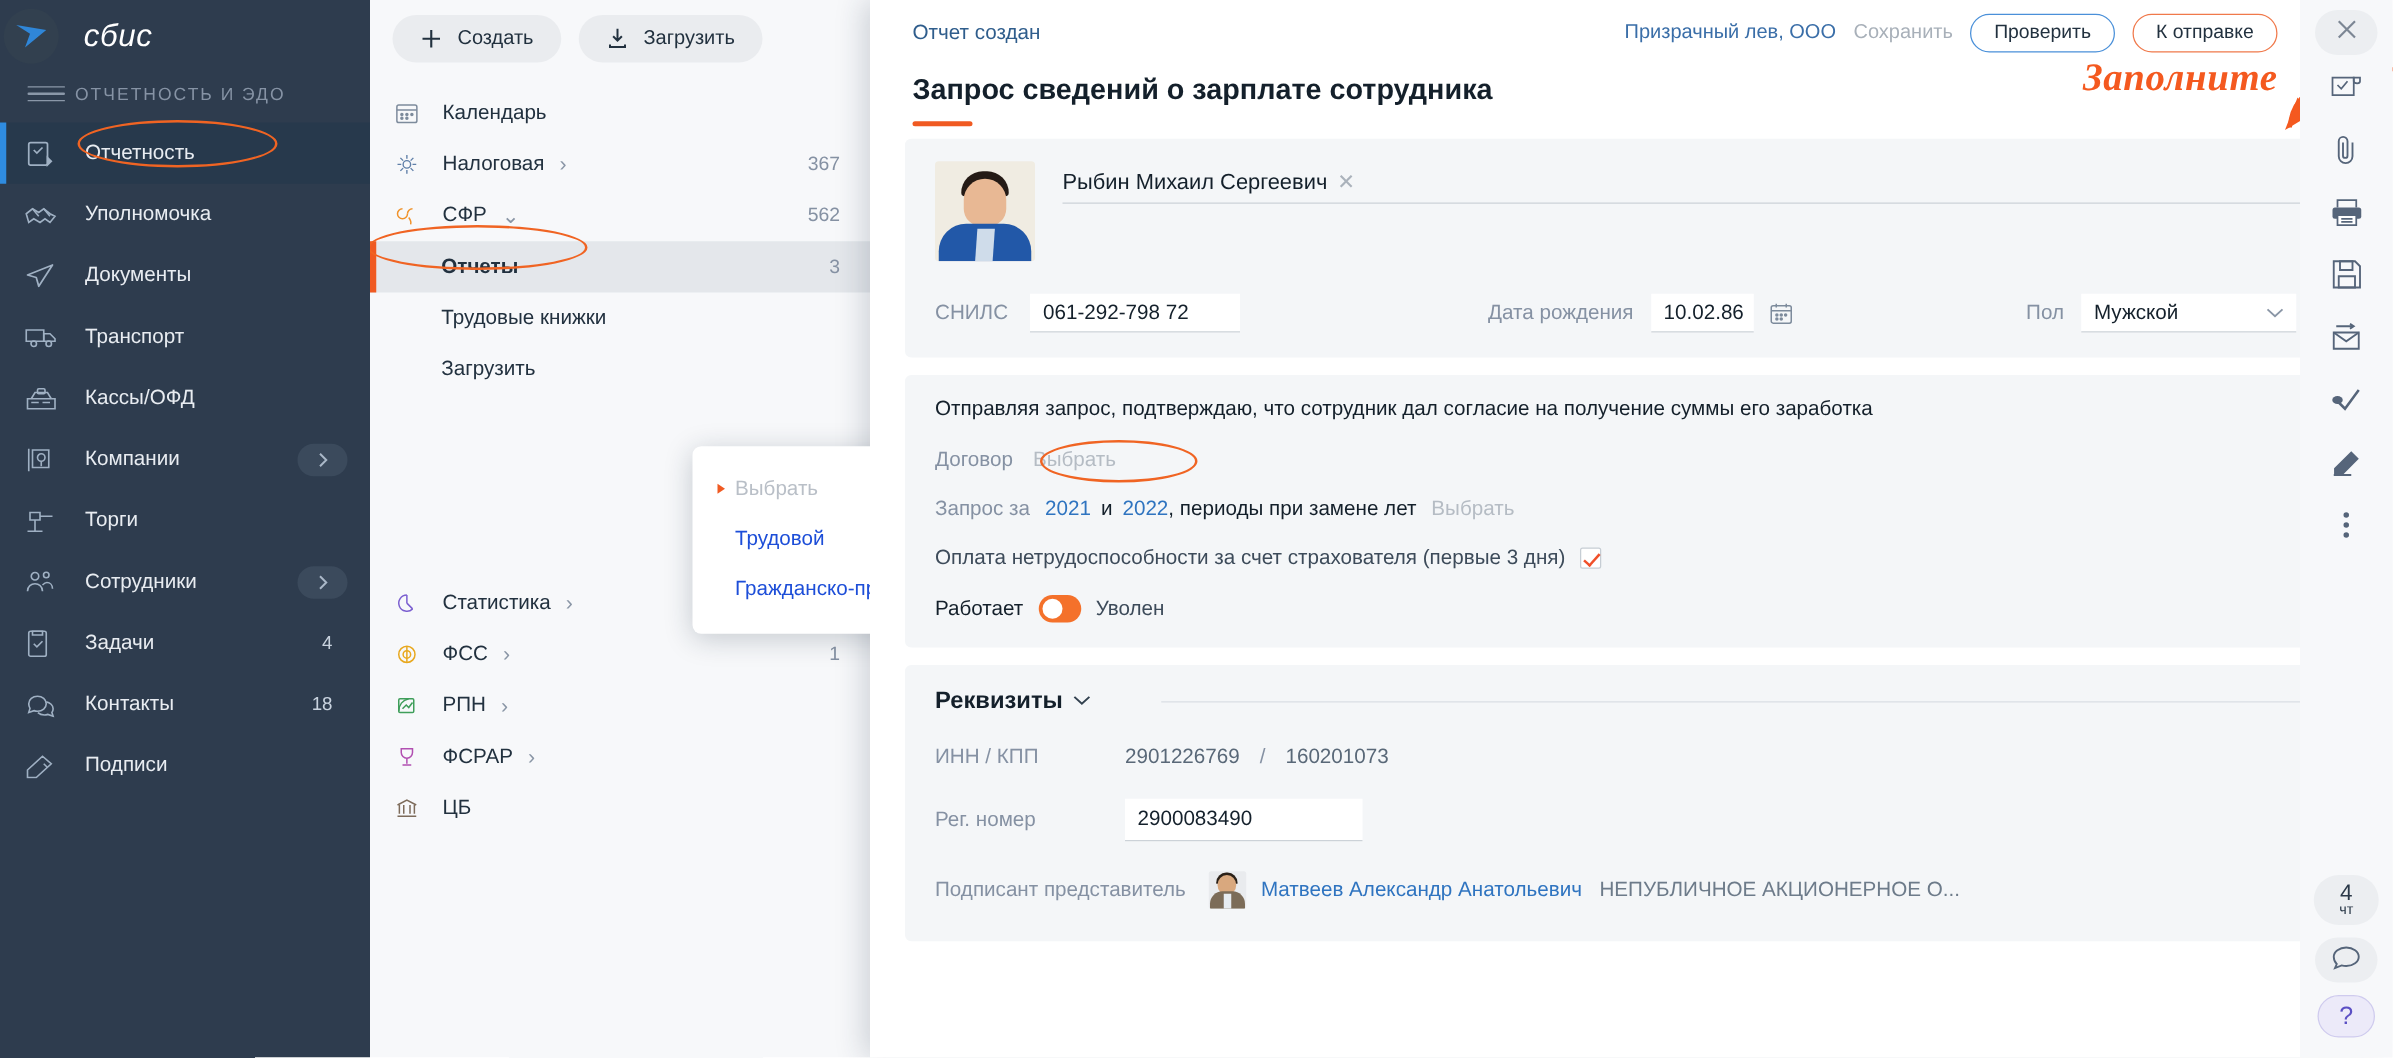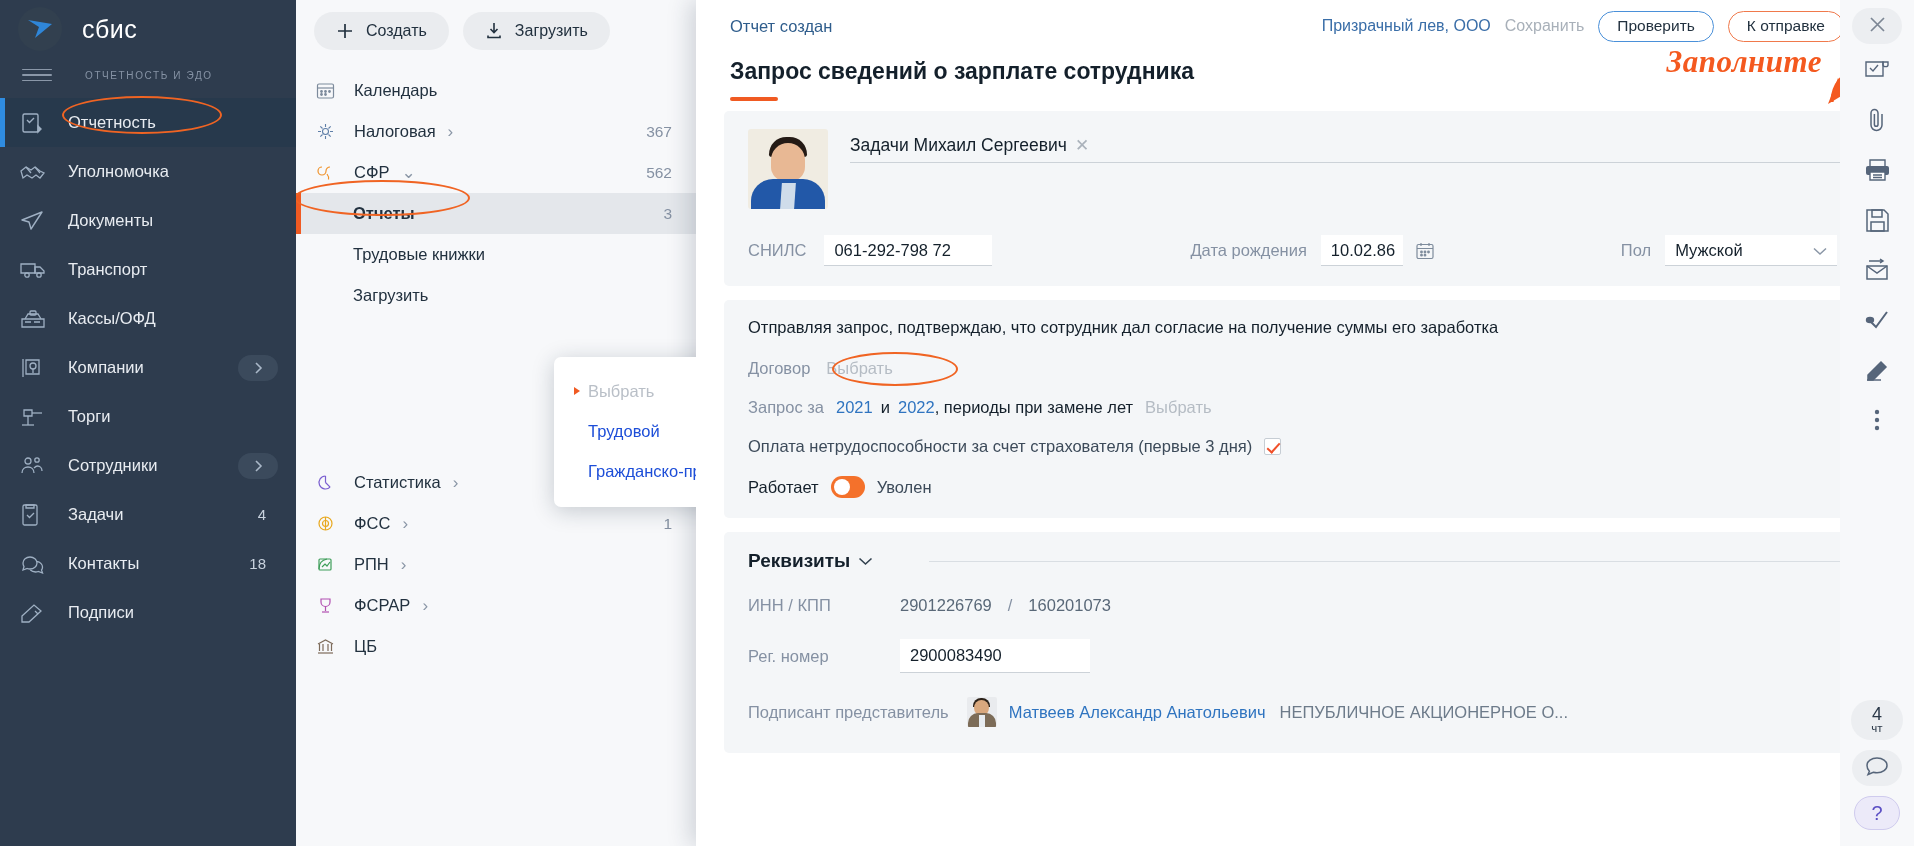--- a/index.html
+++ b/index.html
@@ -9,35 +9,35 @@
     background: #ffffff;
     overflow: hidden;
   }
   .app { position: relative; width: 1914px; height: 846px; display: flex; }
 
   
   .sidebar {
     width: 296px; height: 846px; background: #2e3c4e;
     flex: 0 0 296px; position: relative; overflow: hidden;
   }
-  .sb-brand { display: flex; align-items: center; height: 58px; padding-left: 18px; }
+  .sb-brand { display: flex; align-items: center; height: 58px; padding-left: 3px; font-style: italic; }
   .sb-logo {
     width: 44px; height: 44px; border-radius: 50%; background: #32404f;
     display: flex; align-items: center; justify-content: center; flex: 0 0 44px;
   }
   .sb-logo svg { display: block; }
   .sb-brand-text {
     color: #fff; font-size: 25px; letter-spacing: .5px; margin-left: 20px; font-weight: 400;
   }
   .sb-sub { display: flex; align-items: center; height: 34px; padding-left: 22px; }
   .sb-burger { width: 30px; flex: 0 0 30px; }
   .sb-burger span { display: block; height: 1.5px; background: #8a97a8; margin: 4px 0; border-radius: 1px; }
   .sb-sub-text {
-    color: #8693a5; font-size: 10px; letter-spacing: 1.6px;
-    text-transform: uppercase; margin-left: 33px;
+    color: #8693a5; font-size: 14px; letter-spacing: 1.6px;
+    text-transform: uppercase; margin-left: 8px;
   }
   .sb-items { margin-top: 6px; }
   .sb-item {
     display: flex; align-items: center; height: 49px; padding-left: 20px;
     color: #e8ecf1; font-size: 16.5px; position: relative; cursor: pointer;
   }
   .sb-item .ic { width: 34px; flex: 0 0 34px; display: flex; align-items: center; color: #9fb0c3; }
   .sb-item .lbl { margin-left: 14px; white-space: nowrap; }
   .sb-item.active { background: #27394c; }
   .sb-item.active::before {
@@ -115,21 +115,21 @@
     border-left: 6px solid #f05a22; border-top: 4px solid transparent; border-bottom: 4px solid transparent;
   }
 
   
   .modal {
     position: absolute; left: 696px; top: 0; width: 1218px; height: 846px;
     background: #fff; box-shadow: -6px 0 22px rgba(30,45,65,.18); z-index: 20;
     display: flex; flex-direction: column;
   }
   .modal-inner { flex: 1; overflow: hidden; position: relative; }
-  .modal-head { display: flex; align-items: center; height: 52px; padding: 0 70px 0 34px; }
+  .modal-head { display: flex; align-items: center; height: 52px; padding: 0 92px 0 34px; }
   .mh-status { color: #2f5d8c; font-size: 16.5px; }
   .mh-right { margin-left: auto; display: flex; align-items: center; gap: 14px; }
   .mh-org { color: #3a6ea8; font-size: 16px; cursor: pointer; }
   .mh-save { color: #a8b0b9; font-size: 16px; cursor: pointer; }
   .obtn {
     height: 31px; border-radius: 16px; padding: 0 18px; font-size: 15.5px;
     display: flex; align-items: center; background: #fff; cursor: pointer;
     font-family: "Liberation Sans", sans-serif;
   }
   .obtn.blue { border: 1.4px solid #4a90d9; color: #22313f; }
@@ -600,21 +600,21 @@
       <div class="card">
         <div class="emp-row">
           <div class="emp-photo">
             <div class="p-hair"></div>
               <div class="p-head"></div>
               <div class="p-body"></div>
               <div class="p-shirt"></div>
           </div>
           <div class="emp-field">
             <div class="emp-name-input">
-              <span class="nm">Задачи Михаил Сергеевич</span>
+              <span class="nm">Рыбин Михаил Сергеевич</span>
               <span class="xx">✕</span>
               <span class="menu">
                   <span></span>
                   <span></span>
                   <span></span>
                 </span>
             </div>
           </div>
         </div>
 

